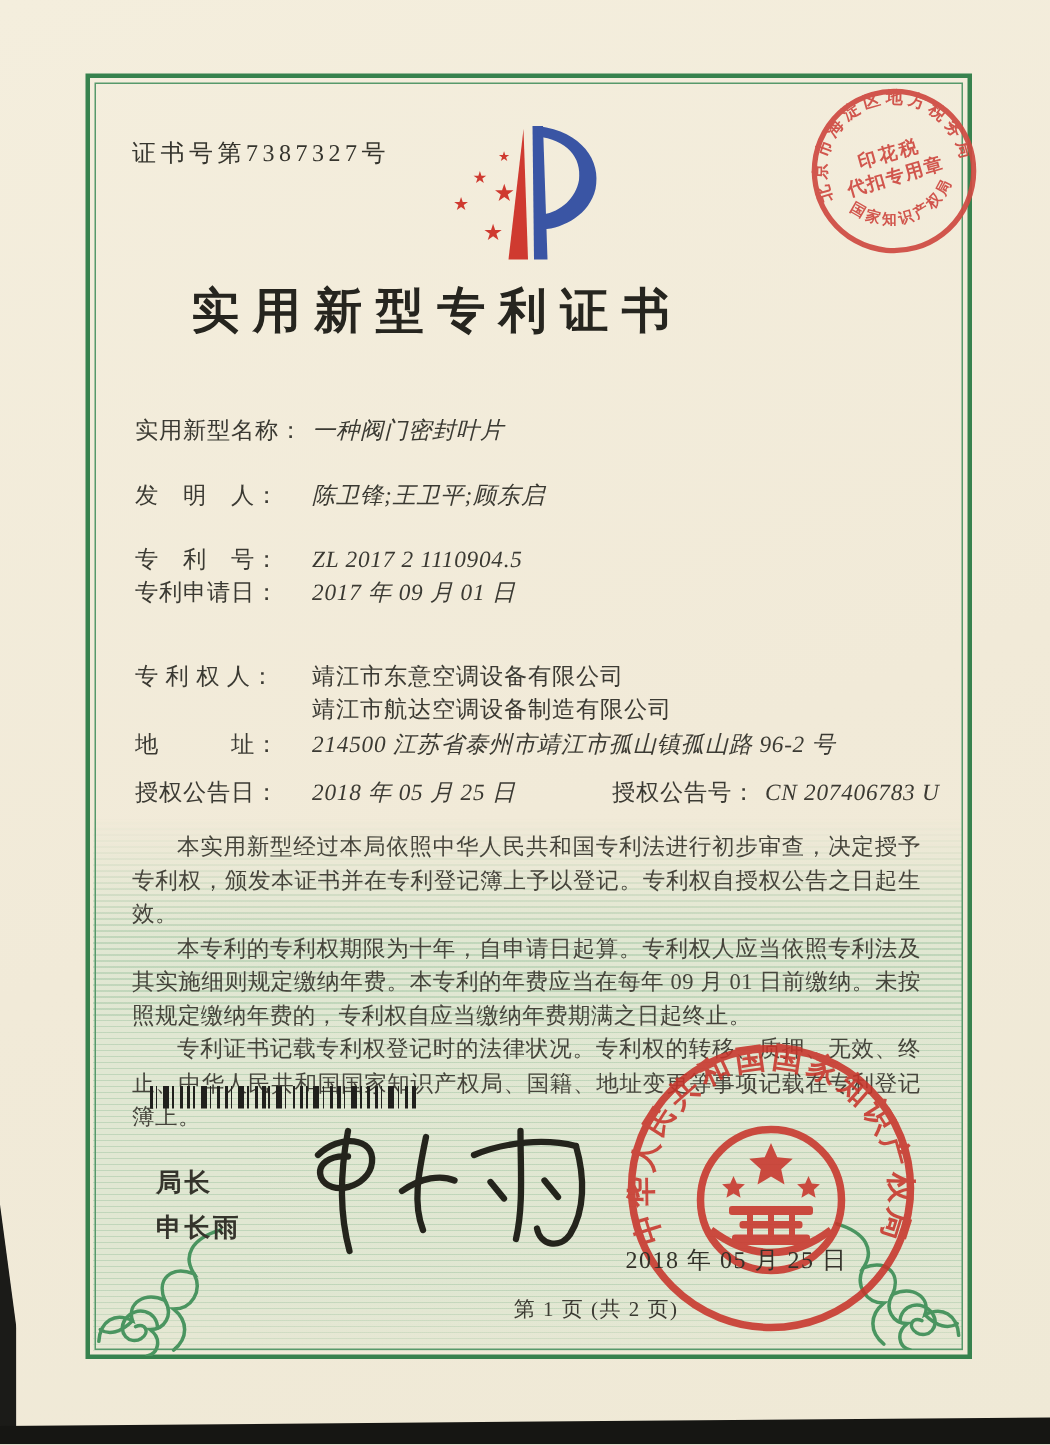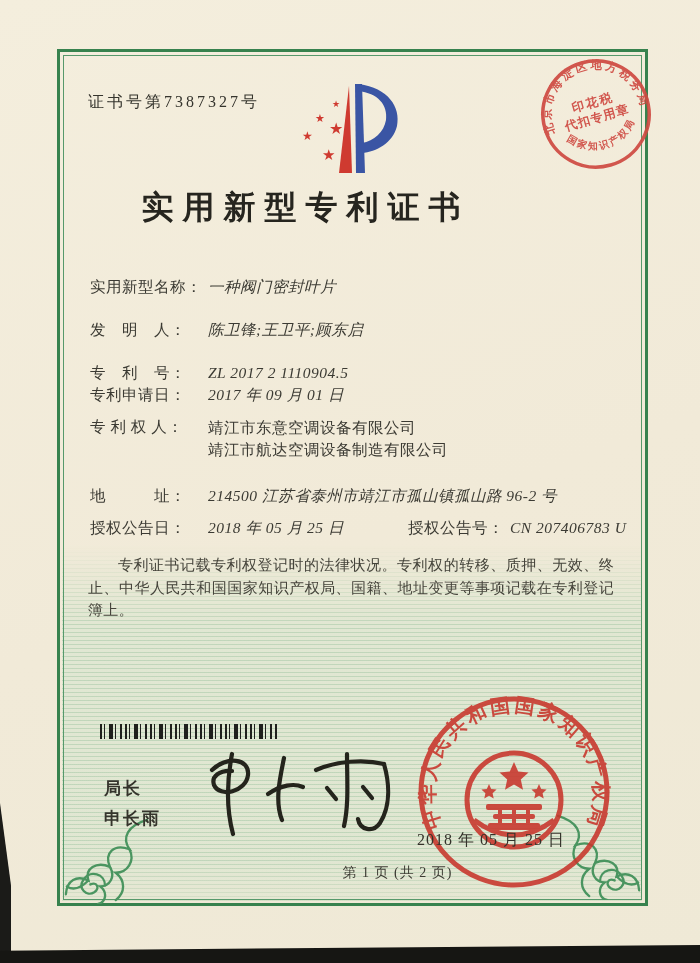--- a/index.html
+++ b/index.html
@@ -31,28 +31,28 @@
   .flourish svg{width:100%;height:100%;}
   .flourish.left{left:61px;top:816px;}
   .flourish.right{left:556px;top:812px;transform:scaleX(-1);}
 
   .cert-no{position:absolute;left:88px;top:92px;font-size:16px;letter-spacing:3px;color:#35342d;}
 
   .logo{position:absolute;left:282px;top:74px;width:148px;height:106px;}
   .logo svg{width:100%;height:100%;}
 
   .title{position:absolute;left:57px;top:186px;width:469px;text-align:center;
-    font-size:32px;font-weight:bold;letter-spacing:9px;color:#26251f;padding-left:14px;}
+    font-size:32px;font-weight:bold;letter-spacing:9px;color:#26251f;}
 
   .fields{position:absolute;left:90px;top:0;width:530px;font-size:15.5px;letter-spacing:.5px;color:#3b3a33;}
   .row{position:absolute;left:0;white-space:nowrap;}
   .row .lab{display:inline-block;min-width:112px;}
   .row .val{margin-left:6px;font-style:italic;}
   .r-name{top:277px;} .r-inv{top:320px;} .r-pno{top:363px;} .r-fdate{top:385px;}
-  .r-patentee{top:417px;} .r-addr{top:486px;} .r-grant{top:518px;}
+  .r-patentee{top:441px;} .r-addr{top:486px;} .r-grant{top:518px;}
   .patentee-vals{display:inline-block;vertical-align:top;line-height:22px;margin-left:6px;}
   .grant-no{position:absolute;left:318px;top:0;white-space:nowrap;}
 
   .paras{position:absolute;left:88px;top:554px;width:526px;font-size:15px;line-height:22.5px;
     color:#45443b;letter-spacing:.3px;text-align:justify;}
   .paras p{margin:0;text-indent:2em;}
 
   .barcode{position:absolute;left:100px;top:724px;width:178px;height:15px;background:
     repeating-linear-gradient(90deg,#20201d 0 2px,transparent 2px 4px,#20201d 4px 5px,transparent 5px 9px,
       #20201d 9px 13px,transparent 13px 15px,#20201d 15px 16px,transparent 16px 20px,#20201d 20px 22px,transparent 22px 25px);}
@@ -137,20 +137,22 @@
     </div>
     <div class="row r-grant">
       <span class="lab">授权公告日：</span><span class="val">2018 年 05 月 25 日</span>
       <span class="grant-no">
         <span class="lab" style="min-width:0">授权公告号：</span><span class="val">CN 207406783 U</span>
       </span>
     </div>
   </div>
 
   <div class="paras">
+    <p>本实用新型经过本局依照中华人民共和国专利法进行初步审查，决定授予专利权，颁发本证书并在专利登记簿上予以登记。专利权自授权公告之日起生效。</p>
+    <p>本专利的专利权期限为十年，自申请日起算。专利权人应当依照专利法及其实施细则规定缴纳年费。本专利的年费应当在每年 09 月 01 日前缴纳。未按照规定缴纳年费的，专利权自应当缴纳年费期满之日起终止。</p>
     <p>专利证书记载专利权登记时的法律状况。专利权的转移、质押、无效、终止、中华人民共和国国家知识产权局、国籍、地址变更等事项记载在专利登记簿上。</p>
   </div>
 
   <div class="barcode"></div>
 
   <div class="director">
     <div>局长</div>
     <div>申长雨</div>
   </div>
 

